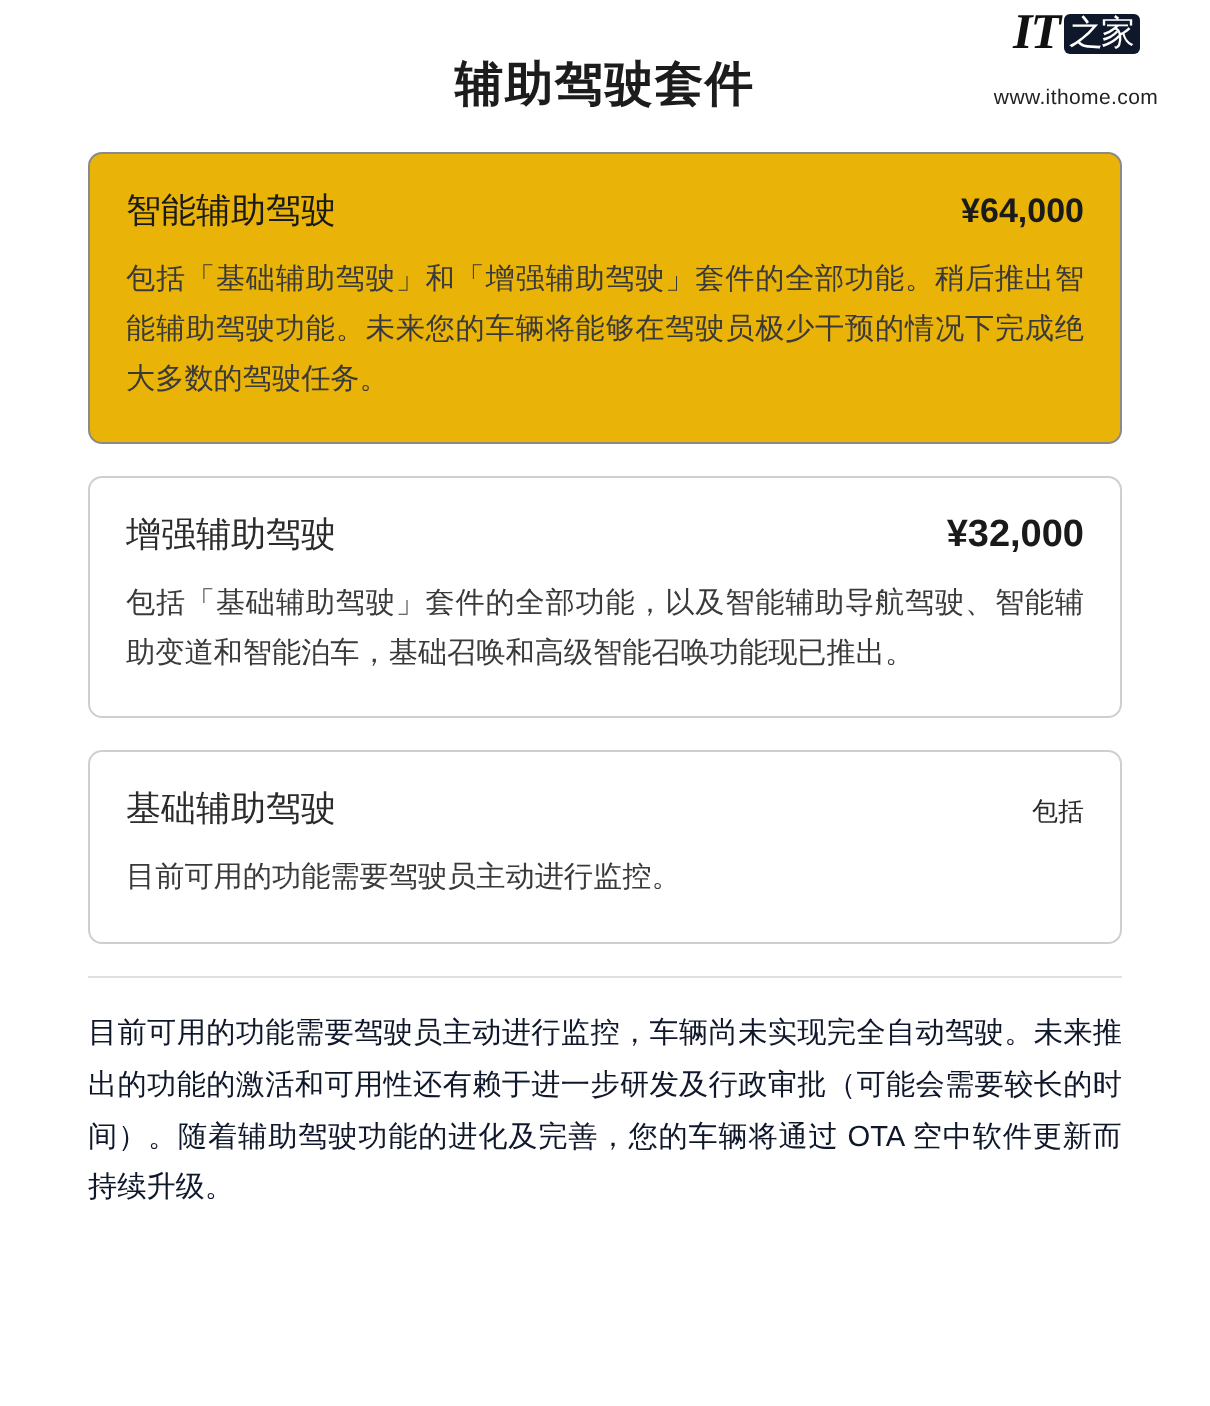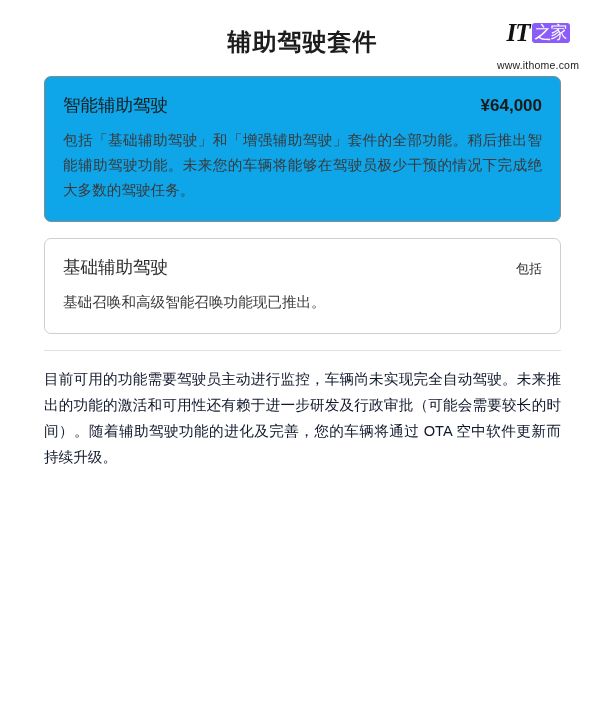--- a/index.html
+++ b/index.html
@@ -9,40 +9,40 @@
     height: 703px;
     background: #ffffff;
     font-family: "Liberation Sans", sans-serif;
     color: #2d2d2d;
     position: relative;
     overflow: hidden;
   }
 
   .watermark {
     position: absolute;
-    top: 20px;
+    top: 4px;
     right: 12px;
     width: 110px;
     text-align: center;
     user-select: none;
   }
   .wm-logo {
     font-size: 25px;
     font-weight: bold;
     letter-spacing: -1px;
     color: #111;
     line-height: 1;
     display: flex;
     align-items: center;
     justify-content: center;
     gap: 2px;
   }
   .wm-logo .it { font-family: "Liberation Serif", serif; font-style: italic; font-weight: bold; }
   .wm-logo .cn {
-    background: #8b5cf6;
+    background: #0f172a;
     color: #fff;
     font-size: 17px;
     padding: 1px 3px 2px 3px;
     border-radius: 3px;
     font-weight: normal;
     line-height: 1;
   }
   .wm-url {
     margin-top: 14px;
     font-size: 10.5px;
@@ -64,21 +64,21 @@
   }
 
   .card {
     border: 1px solid #cfcfcf;
     border-radius: 7px;
     padding: 16px 18px 18px 18px;
     margin-bottom: 16px;
     background: #ffffff;
   }
   .card.selected {
-    background: #0ea5e9;
+    background: #eab308;
     border-color: #8a8a8a;
   }
 
   .card-head {
     display: flex;
     justify-content: space-between;
     align-items: baseline;
   }
   .card-name {
     font-size: 17.5px;
@@ -131,24 +131,31 @@
 <div class="cards">
 
   <div class="card selected">
     <div class="card-head">
       <span class="card-name">智能辅助驾驶</span>
       <span class="card-price">¥64,000</span>
     </div>
     <div class="card-desc">包括「基础辅助驾驶」和「增强辅助驾驶」套件的全部功能。稍后推出智能辅助驾驶功能。未来您的车辆将能够在驾驶员极少干预的情况下完成绝大多数的驾驶任务。</div>
   </div>
 
+  <div class="card">
+    <div class="card-head">
+      <span class="card-name">增强辅助驾驶</span>
+      <span class="card-price">¥32,000</span>
+    </div>
+    <div class="card-desc">包括「基础辅助驾驶」套件的全部功能，以及智能辅助导航驾驶、智能辅助变道和智能泊车，基础召唤和高级智能召唤功能现已推出。</div>
+  </div>
 
   <div class="card">
     <div class="card-head">
       <span class="card-name">基础辅助驾驶</span>
       <span class="card-price plain">包括</span>
     </div>
-    <div class="card-desc">基础召唤和高级智能召唤功能现已推出。</div>
+    <div class="card-desc">目前可用的功能需要驾驶员主动进行监控。</div>
   </div>
 
 </div>
 
 <div class="footnote">目前可用的功能需要驾驶员主动进行监控，车辆尚未实现完全自动驾驶。未来推出的功能的激活和可用性还有赖于进一步研发及行政审批（可能会需要较长的时间）。随着辅助驾驶功能的进化及完善，您的车辆将通过 OTA 空中软件更新而持续升级。</div>
 
 </body></html>

